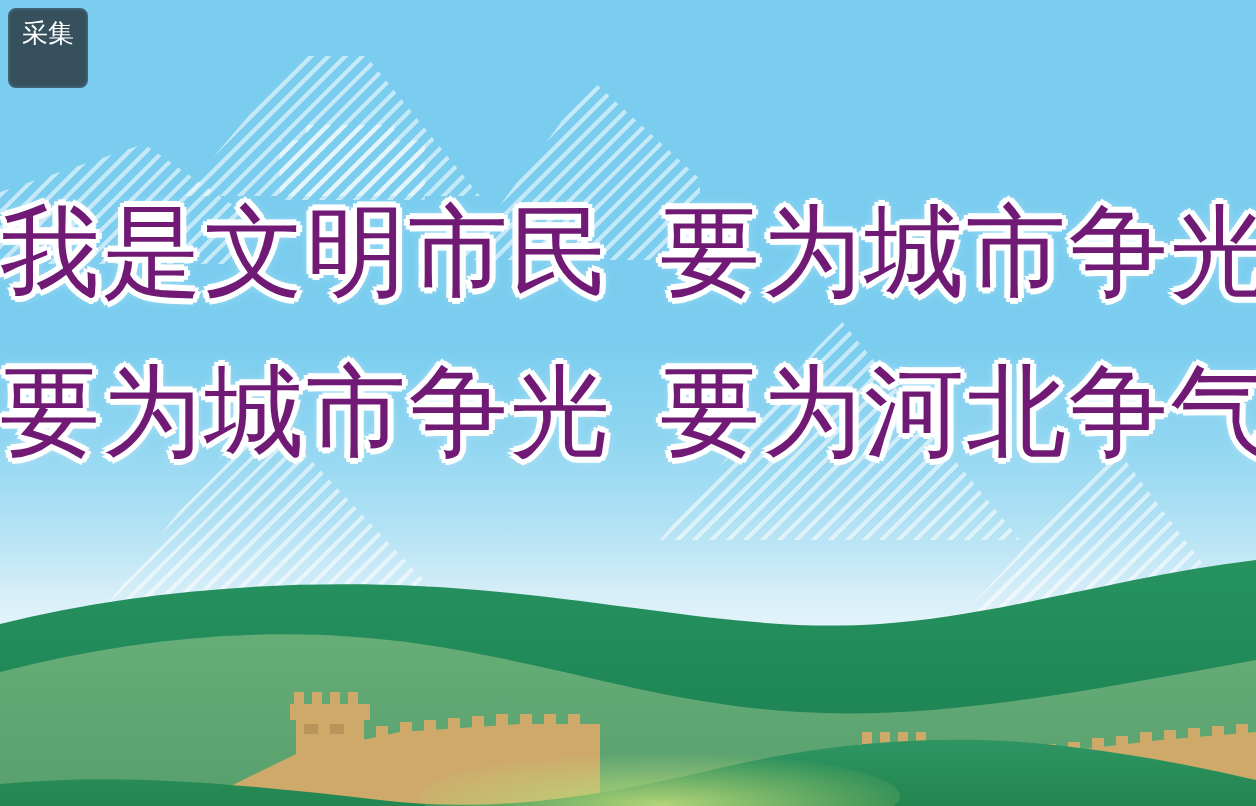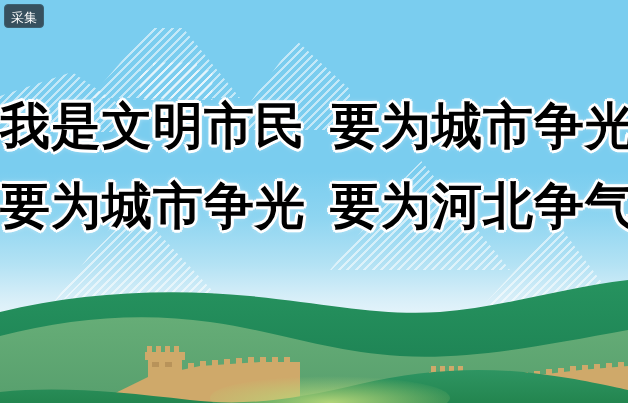--- a/index.html
+++ b/index.html
@@ -75,24 +75,24 @@
   }
   .hill svg { display: block; width: 628px; }
 
   
   .slogan {
     position: absolute;
     left: 0;
     width: 628px;
     text-align: left;
     font-family: "DejaVu Sans", "Liberation Sans", sans-serif;
-    font-weight: bold;
+    font-weight: normal;
     font-size: 50px;
     line-height: 1;
-    color: #000000;
+    color: #701a75;
     letter-spacing: 1px;
     white-space: nowrap;
     text-shadow:
         2px 0 0 #ffffff, -2px 0 0 #ffffff,
         0 2px 0 #ffffff, 0 -2px 0 #ffffff,
         2px 2px 0 #ffffff, -2px 2px 0 #ffffff,
         2px -2px 0 #ffffff, -2px -2px 0 #ffffff,
         3px 0 0 #ffffff, -3px 0 0 #ffffff,
         0 3px 0 #ffffff, 0 -3px 0 #ffffff,
         0 0 6px rgba(255,255,255,0.9);
@@ -100,21 +100,21 @@
   .slogan .gap { display: inline-block; width: 24px; }
   #line1 { top: 101px; }
   #line2 { top: 181px; }
 
   
   #capture-btn {
     position: absolute;
     left: 4px;
     top: 4px;
     width: 40px;
-    height: 24px;
+    height: 40px;
     background: #37505e;
     border: 1px solid #3d6172;
     border-radius: 4px;
     color: #ffffff;
     font-family: "DejaVu Sans", "Liberation Sans", sans-serif;
     font-size: 13px;
     line-height: 25px;
     text-align: center;
     cursor: pointer;
     box-sizing: border-box;

